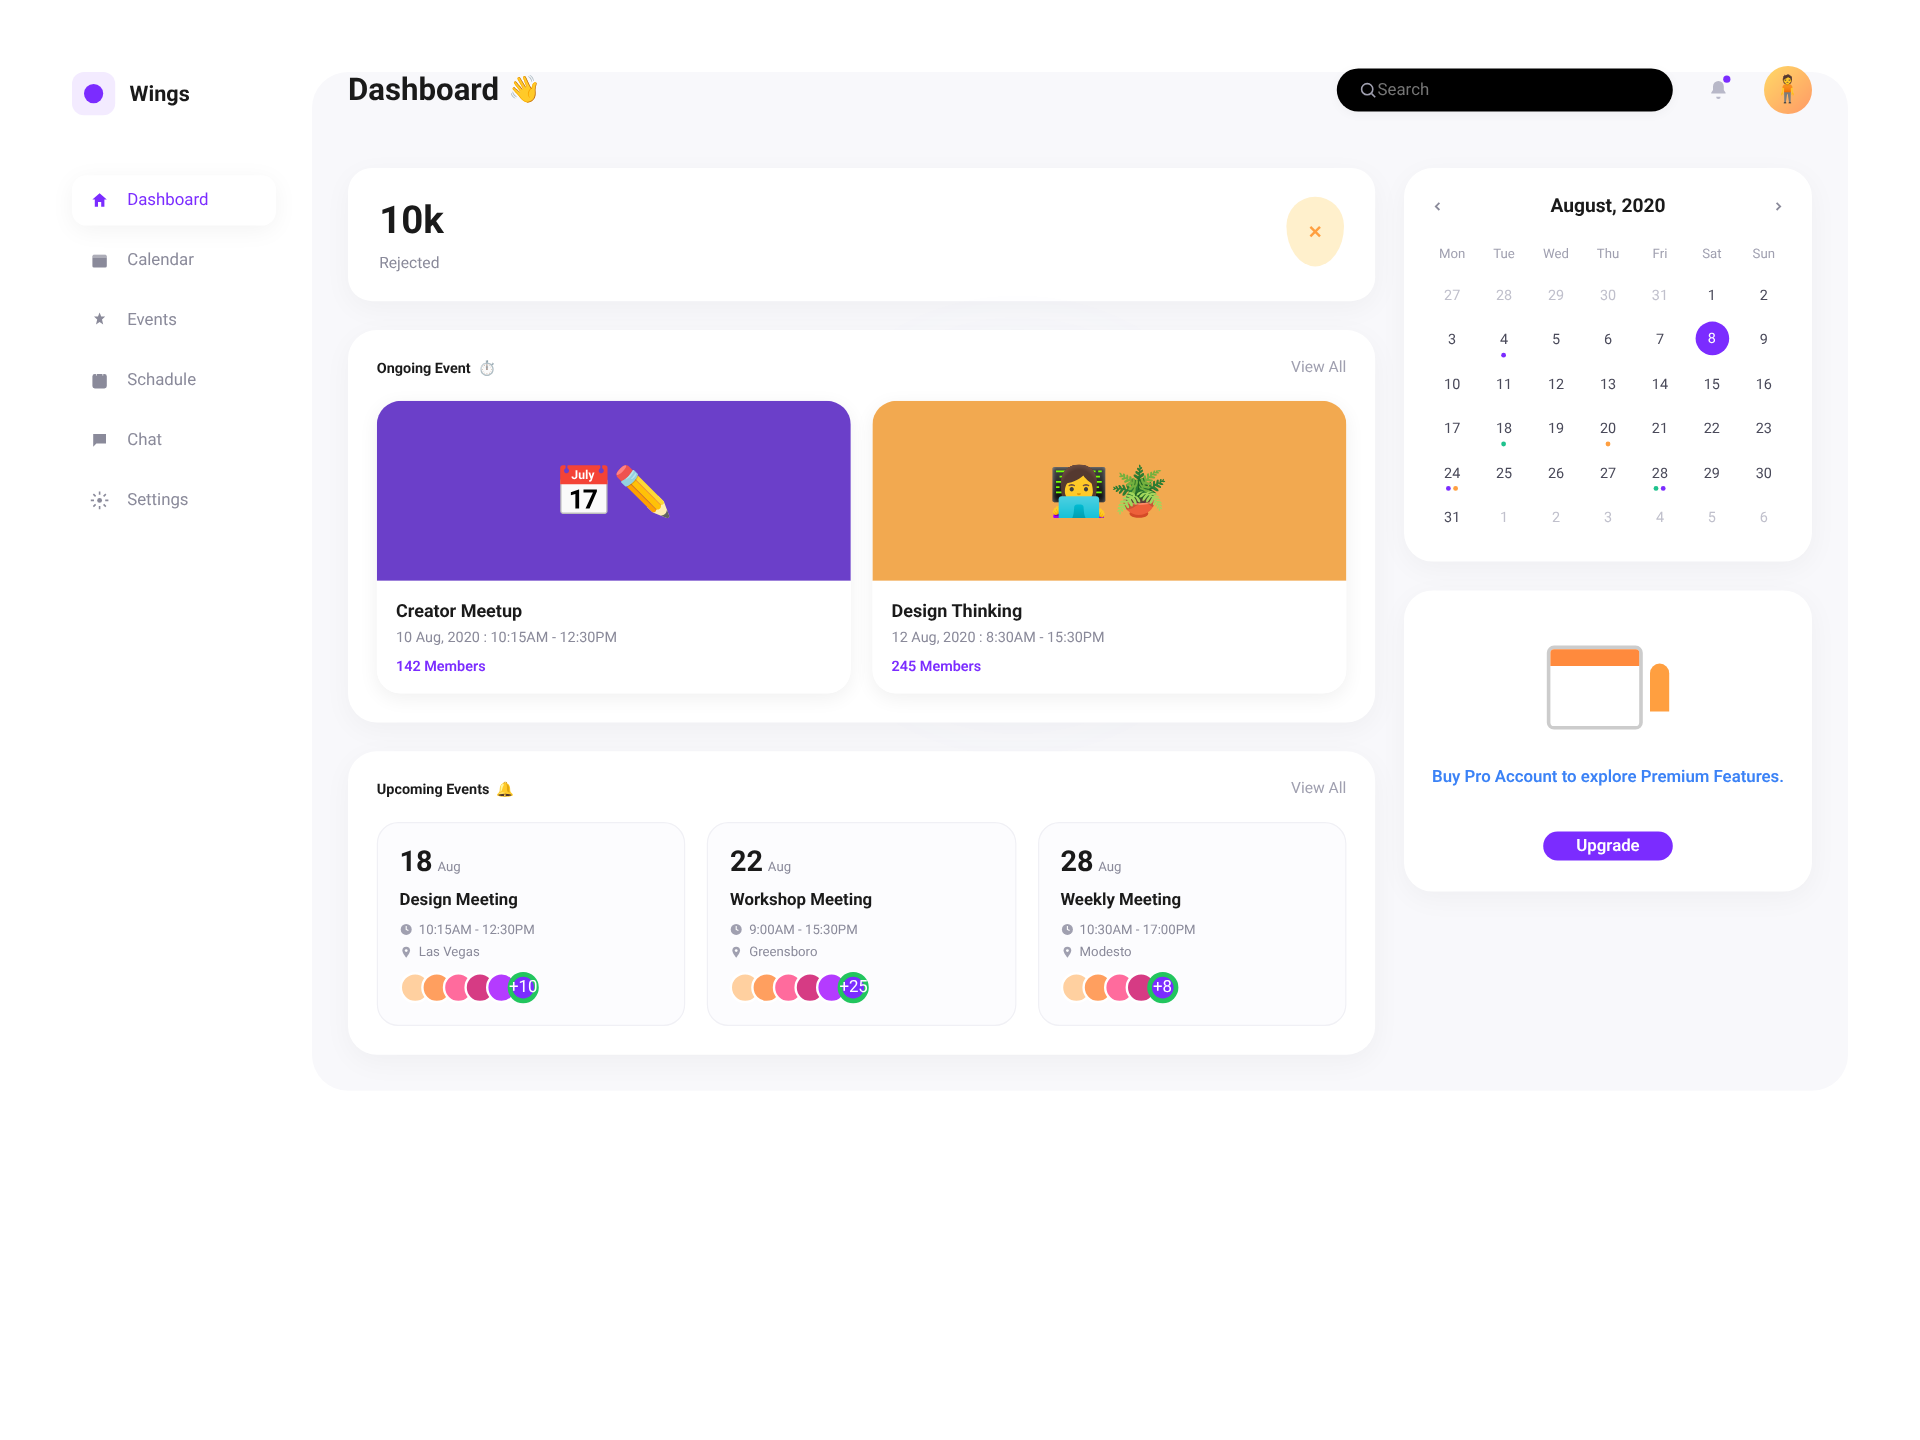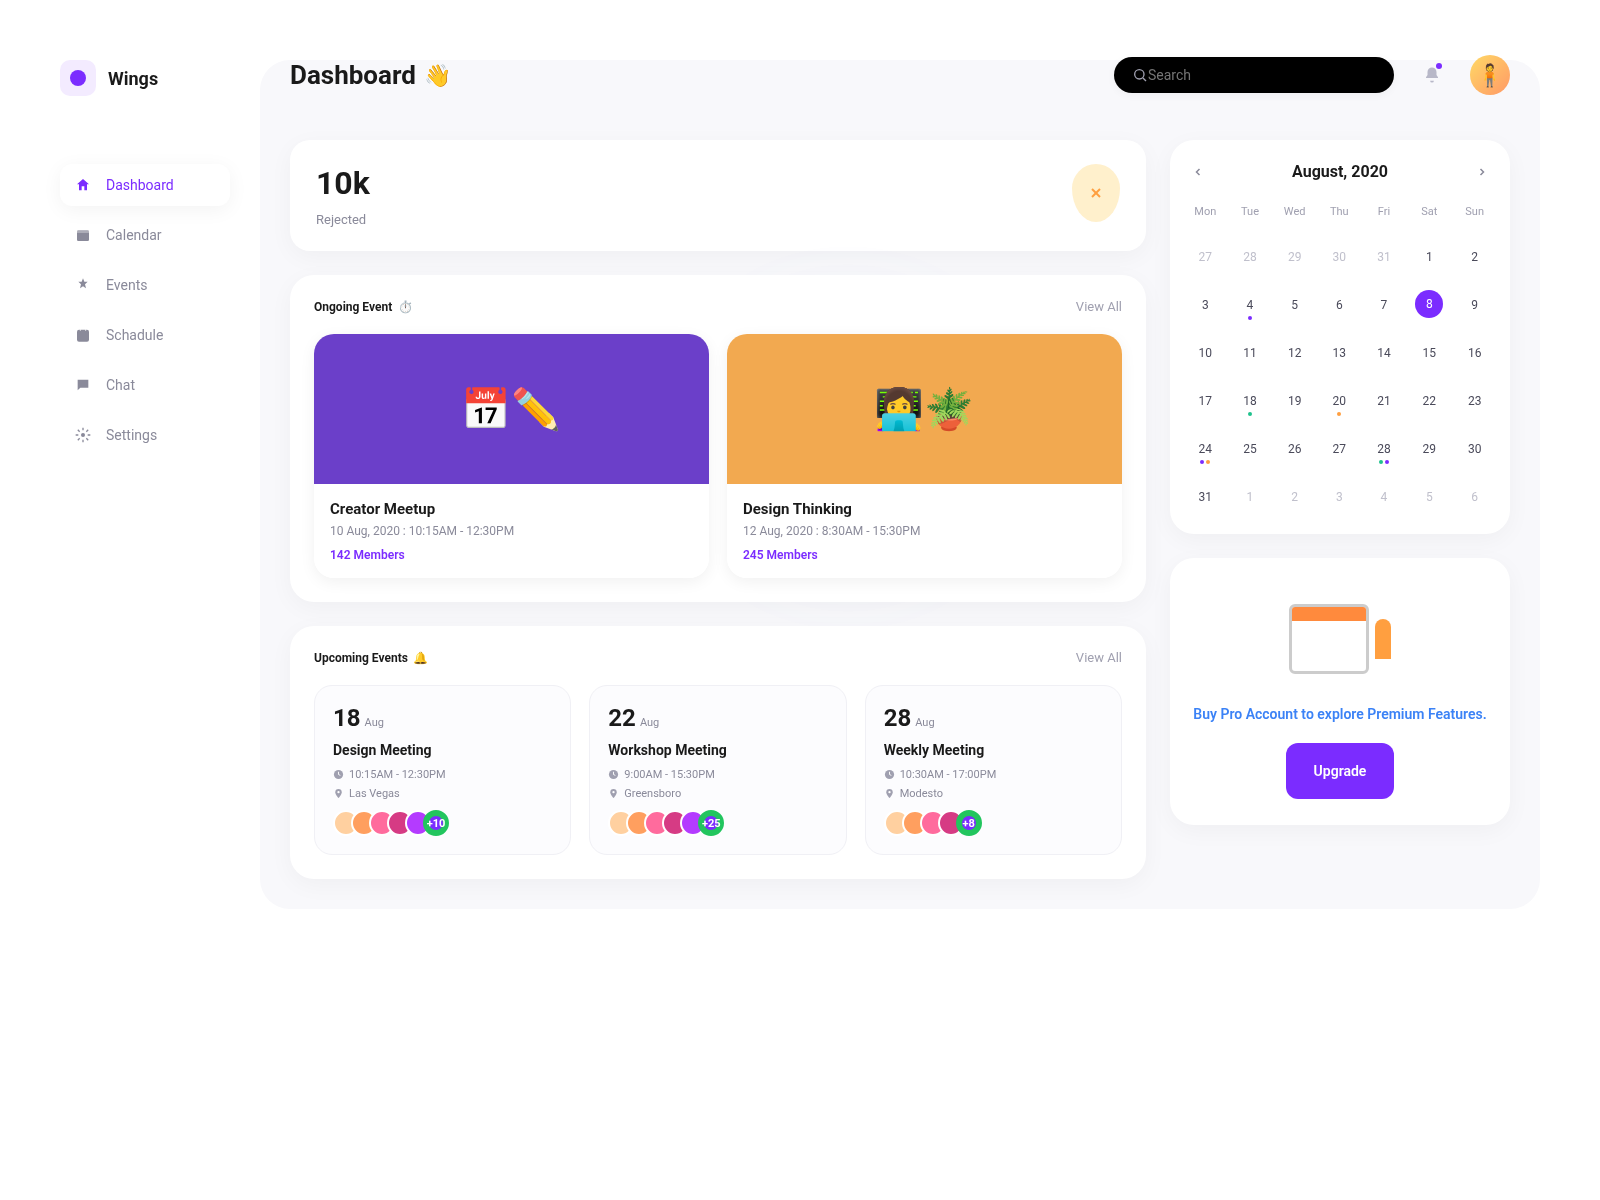--- a/index.html
+++ b/index.html
@@ -1,19 +1,19 @@
 <!DOCTYPE html>
 <html><head>
 <meta charset="utf-8">
 <style>
 * { margin: 0; padding: 0; box-sizing: border-box; font-family: -apple-system, BlinkMacSystemFont, 'Segoe UI', Roboto, sans-serif; }
 body { background: #fff; width: 1600px; height: 1200px; padding: 60px; position: relative; }
 .app { display: flex; gap: 30px; }
 .sidebar { width: 170px; }
-.logo { display: flex; align-items: center; gap: 12px; margin-bottom: 68px; }
+.logo { display: flex; align-items: center; gap: 12px; margin-bottom: 50px; }
 .logo-icon { width: 36px; height: 36px; background: #f3ebff; border-radius: 10px; display: flex; align-items: center; justify-content: center; }
 .logo-dot { width: 16px; height: 16px; background: #7b2cff; border-radius: 50%; }
 .logo-text { font-weight: 700; font-size: 18px; color: #1a1a1a; }
 .nav { display: flex; flex-direction: column; gap: 8px; }
 .nav-item { display: flex; align-items: center; gap: 14px; padding: 12px 14px; border-radius: 12px; color: #8a8a9a; font-size: 14px; cursor: pointer; }
 .nav-item.active { background: #fff; color: #7b2cff; box-shadow: 0 4px 20px rgba(0,0,0,0.05); }
 .nav-icon { width: 18px; height: 18px; display: flex; align-items: center; justify-content: center; }
 .main { flex: 1; background: #f8f8fb; border-radius: 30px; padding: 0 30px 30px 30px; position: relative; }
 .main::before { content: ''; position: absolute; left: 35%; top: 28%; width: 280px; height: 280px; background: radial-gradient(circle, rgba(100,230,180,0.35), rgba(120,180,255,0.15), transparent 70%); filter: blur(40px); pointer-events: none; }
 .header { display: flex; align-items: center; gap: 20px; position: relative; left: -30px; top: -15px; width: calc(100% + 60px); padding: 0 30px; height: 60px; }
@@ -51,36 +51,36 @@
 .upcoming-row { display: flex; gap: 18px; }
 .up-card { flex: 1; background: #fcfcfe; border-radius: 18px; padding: 18px; border: 1px solid #f0f0f5; }
 .up-date { display: flex; align-items: baseline; gap: 4px; margin-bottom: 10px; }
 .up-day { font-size: 24px; font-weight: 700; color: #1a1a1a; }
 .up-month { font-size: 11px; color: #8a8a9a; }
 .up-title { font-size: 14px; font-weight: 700; color: #1a1a1a; margin-bottom: 10px; }
 .up-meta { font-size: 11px; color: #8a8a9a; display: flex; align-items: center; gap: 5px; margin-bottom: 6px; }
 .avatars { display: flex; margin-top: 10px; }
 .av { width: 26px; height: 26px; border-radius: 50%; border: 2px solid #fff; margin-left: -8px; }
 .av:first-child { margin-left: 0; }
-.av-more { width: 26px; height: 26px; border-radius: 50%; background: #7b2cff; color: #fff; font-size: 11px; display: flex; align-items: center; justify-content: center; margin-left: -8px; border: 6px solid #22c55e; font-weight: 700; }
+.av-more { width: 26px; height: 26px; border-radius: 50%; background: #7b2cff; color: #fff; font-size: 14px; display: flex; align-items: center; justify-content: center; margin-left: -8px; border: 4px solid #22c55e; font-weight: 400; }
 .calendar { background: #fff; border-radius: 24px; padding: 22px; box-shadow: 0 6px 24px rgba(0,0,0,0.04); }
 .cal-head { display: flex; justify-content: space-between; align-items: center; margin-bottom: 18px; gap: 12px; }
 .cal-nav { font-size: 16px; color: #8a8a9a; cursor: pointer; }
 .cal-title { font-size: 16px; font-weight: 700; color: #1a1a1a; }
-.cal-grid { display: grid; grid-template-columns: repeat(7, 1fr); gap: 18px; text-align: center; }
+.cal-grid { display: grid; grid-template-columns: repeat(7, 1fr); gap: 7px; text-align: center; }
 .cal-dow { font-size: 11px; color: #a0a0b0; padding: 6px 0; }
 .cal-day { font-size: 12px; color: #4a4a5a; padding: 8px 0; cursor: pointer; position: relative; border-radius: 50%; }
 .cal-day.muted { color: #c0c0cc; }
 .cal-day.selected { background: #7b2cff; color: #fff; width: 28px; height: 28px; display: flex; align-items: center; justify-content: center; margin: 0 auto; }
 .cal-dots { display: flex; justify-content: center; gap: 2px; margin-top: 2px; position: absolute; left: 0; right: 0; top: 24px; }
 .cal-dot { width: 4px; height: 4px; border-radius: 50%; }
 .promo { background: #fff; border-radius: 24px; padding: 26px 22px; text-align: center; box-shadow: 0 6px 24px rgba(0,0,0,0.04); }
 .promo-img { height: 110px; display: flex; align-items: center; justify-content: center; font-size: 60px; margin-bottom: 10px; }
 .promo-text { font-size: 14px; font-weight: 600; color: #3b82f6; line-height: 1.5; margin-bottom: 18px; }
-.upgrade-btn { background: #7b2cff; color: #fff; border: none; padding: 20px 28px; border-radius: 12px; font-size: 14px; font-weight: 600; cursor: pointer; }
+.upgrade-btn { background: #7b2cff; color: #fff; border: none; padding: 4px 28px; border-radius: 12px; font-size: 14px; font-weight: 600; cursor: pointer; margin-top: 16px; }
 .illus { display:flex; gap:6px; align-items:center; justify-content:center; }
 .illus-cal { width:80px; height:70px; background:#fff; border-radius:6px; border:3px solid #ccc; position:relative; }
 .illus-cal::before { content:''; position:absolute; top:0; left:0; right:0; height:14px; background:#ff8a3d; border-radius:3px 3px 0 0;}
 .illus-person { width:16px; height:40px; background:#ff9f40; border-radius:8px 8px 0 0; position:relative; }
 svg { display: block; }
 </style>
 </head>
 <body>
 
 <div class="app">

